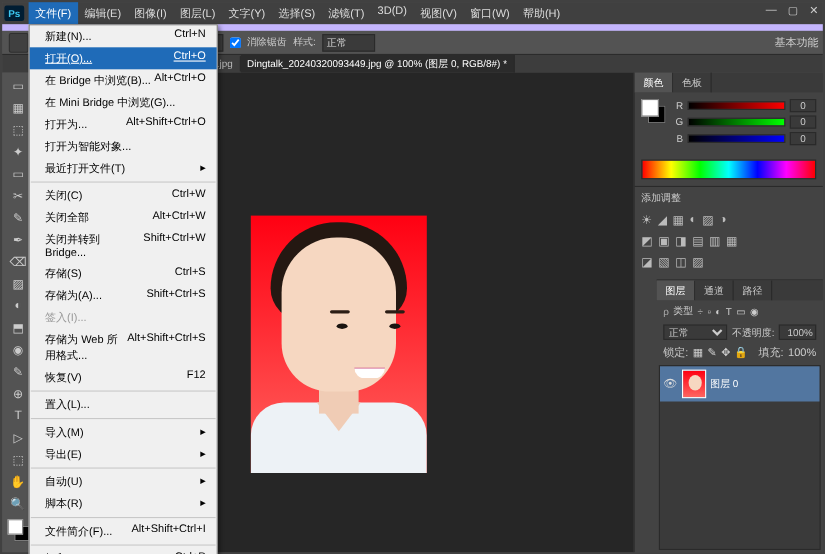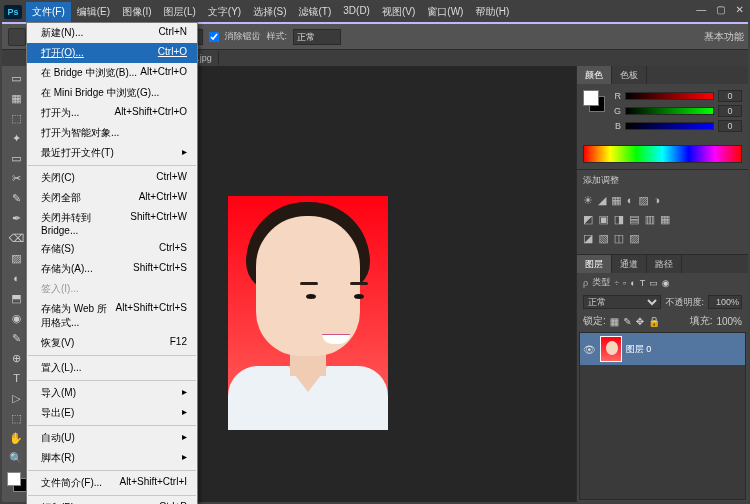--- a/index.html
+++ b/index.html
@@ -4,21 +4,21 @@
 <style>
 * { margin: 0; padding: 0; box-sizing: border-box; font-family: "Microsoft YaHei", Arial, sans-serif; }
 body { width: 750px; height: 504px; background: #000; overflow: hidden; position: relative; }
 .window { width: 750px; height: 504px; background: #535353; border: 2px solid #414141; position: relative; }
 .menubar { height: 20px; background: #404040; display: flex; align-items: center; font-size: 10px; color: #ddd; padding-left: 2px; text-align: center; }
 .logo { width: 18px; height: 14px; background: #001d33; border-radius: 2px; display: flex; align-items: center; justify-content: center; color: #3cc7f0; font-size: 9px; font-weight: bold; margin-right: 4px; }
 .menuitem { padding: 3px 6px; cursor: default; }
 .menuitem.open { background: #1f6bb8; color: #fff; }
 .winctrl { position: absolute; right: 4px; top: 2px; display: flex; gap: 10px; color: #ccc; font-size: 10px; }
 .winctrl span { cursor: default; }
-.toolbar { height: 28px; background: #535353; border-top: 2px solid #c4b5fd; border-bottom: 1px solid #2b2b2b; display: flex; align-items: center; font-size: 9px; color: #ccc; padding-left: 6px; gap: 6px; }
+.toolbar { height: 28px; background: #535353; border-top: 6px solid #c4b5fd; border-bottom: 1px solid #2b2b2b; display: flex; align-items: center; font-size: 9px; color: #ccc; padding-left: 6px; gap: 6px; }
 .toolbar .tbtn { width: 18px; height: 18px; background: #404040; border: 1px solid #2f2f2f; border-radius: 2px; }
 .toolbar .label { color: #ccc; }
 .toolbar .field { width: 48px; height: 16px; background: #3a3a3a; border: 1px solid #2a2a2a; color: #ddd; padding: 0 3px; line-height: 14px; }
 .toolbar input[type=checkbox] { width: 10px; height: 10px; }
 .basic { position: absolute; right: 4px; font-size: 10px; color: #ccc; }
 .tabs { height: 16px; background: #3d3d3d; display: flex; font-size: 9px; color: #bbb; align-items: center; padding-left: 30px; overflow: hidden; }
 .tab { padding: 2px 6px; border-right: 1px solid #2a2a2a; white-space: nowrap; }
 .tab.active { color: #fff; background: #2b2b2b; }
 .main { position: absolute; top: 64px; left: 0; right: 0; bottom: 0; display: flex; }
 .ltool { width: 30px; background: #535353; border-right: 1px solid #2b2b2b; display: flex; flex-direction: column; align-items: center; padding-top: 2px; }
@@ -52,21 +52,21 @@
 .srow span:first-child { width: 10px; text-align: right; }
 .slider { flex: 1; height: 8px; border: 1px solid #2a2a2a; }
 .slider.r { background: linear-gradient(to right, #000, #f00); }
 .slider.g { background: linear-gradient(to right, #000, #0f0); }
 .slider.b { background: linear-gradient(to right, #000, #00f); }
 .srow .val { width: 24px; height: 12px; background: #3a3a3a; border: 1px solid #2a2a2a; text-align: center; line-height: 10px; }
 .spectrum { height: 18px; margin: 4px 6px 0; background: linear-gradient(to right, red, yellow, lime, cyan, blue, magenta, red); border: 1px solid #2a2a2a; }
 .section { border-top: 1px solid #2a2a2a; margin-top: 6px; }
 .adjust { padding: 4px 6px; font-size: 9px; }
 .iconrow { display: flex; gap: 5px; padding: 3px 6px; color: #bbb; font-size: 11px; }
-.layerpanel { flex: 1; display: flex; flex-direction: column; }
+.layerpanel { flex: 1; display: flex; flex-direction: column; margin-left: 20px; }
 .lopts { display: flex; padding: 3px 6px; gap: 4px; align-items: center; }
 .lopts select, .lopts .nf { height: 14px; background: #3a3a3a; border: 1px solid #2a2a2a; color: #ccc; font-size: 9px; }
 .lopts select { flex: 1; }
 .lopts .nf { width: 34px; text-align: right; padding-right: 2px; line-height: 12px; }
 .locks { padding: 2px 6px; display: flex; gap: 4px; font-size: 10px; align-items: center; }
 .layers { flex: 1; background: #3a3a3a; margin: 2px; border: 1px solid #2a2a2a; }
 .layer { display: flex; align-items: center; background: #5276a0; padding: 3px; gap: 4px; }
 .layer .eye { all: unset; font-size: 10px; color: #ddd; }
 .thumb { width: 22px; height: 26px; background: linear-gradient(#ff0012, #ff6560); border: 1px solid #fff; position: relative; }
 .thumb::after { content: ""; position: absolute; left: 5px; top: 4px; width: 12px; height: 14px; background: #f6d7c1; border-radius: 50%; }
@@ -114,20 +114,21 @@
     <input type="checkbox" checked="" style="">
     <span class="label">消除锯齿</span>
     <span class="label">样式:</span>
     <span class="field">正常</span>
     <span class="basic">基本功能</span>
   </div>
 
   <div class="tabs" id="doctabs">
       <div class="tab">…452.jpg</div>
       <div class="tab">Dingtalk_20240913161523.jpg</div>
+      <div class="tab active">Dingtalk_20240320093449.jpg @ 100% (图层 0, RGB/8#) *</div>
     </div>
 
   <div class="main">
     <div class="ltool" id="ltool">
         <div class="tool">▭</div>
         <div class="tool">▦</div>
         <div class="tool">⬚</div>
         <div class="tool">✦</div>
         <div class="tool">▭</div>
         <div class="tool">✂</div>

